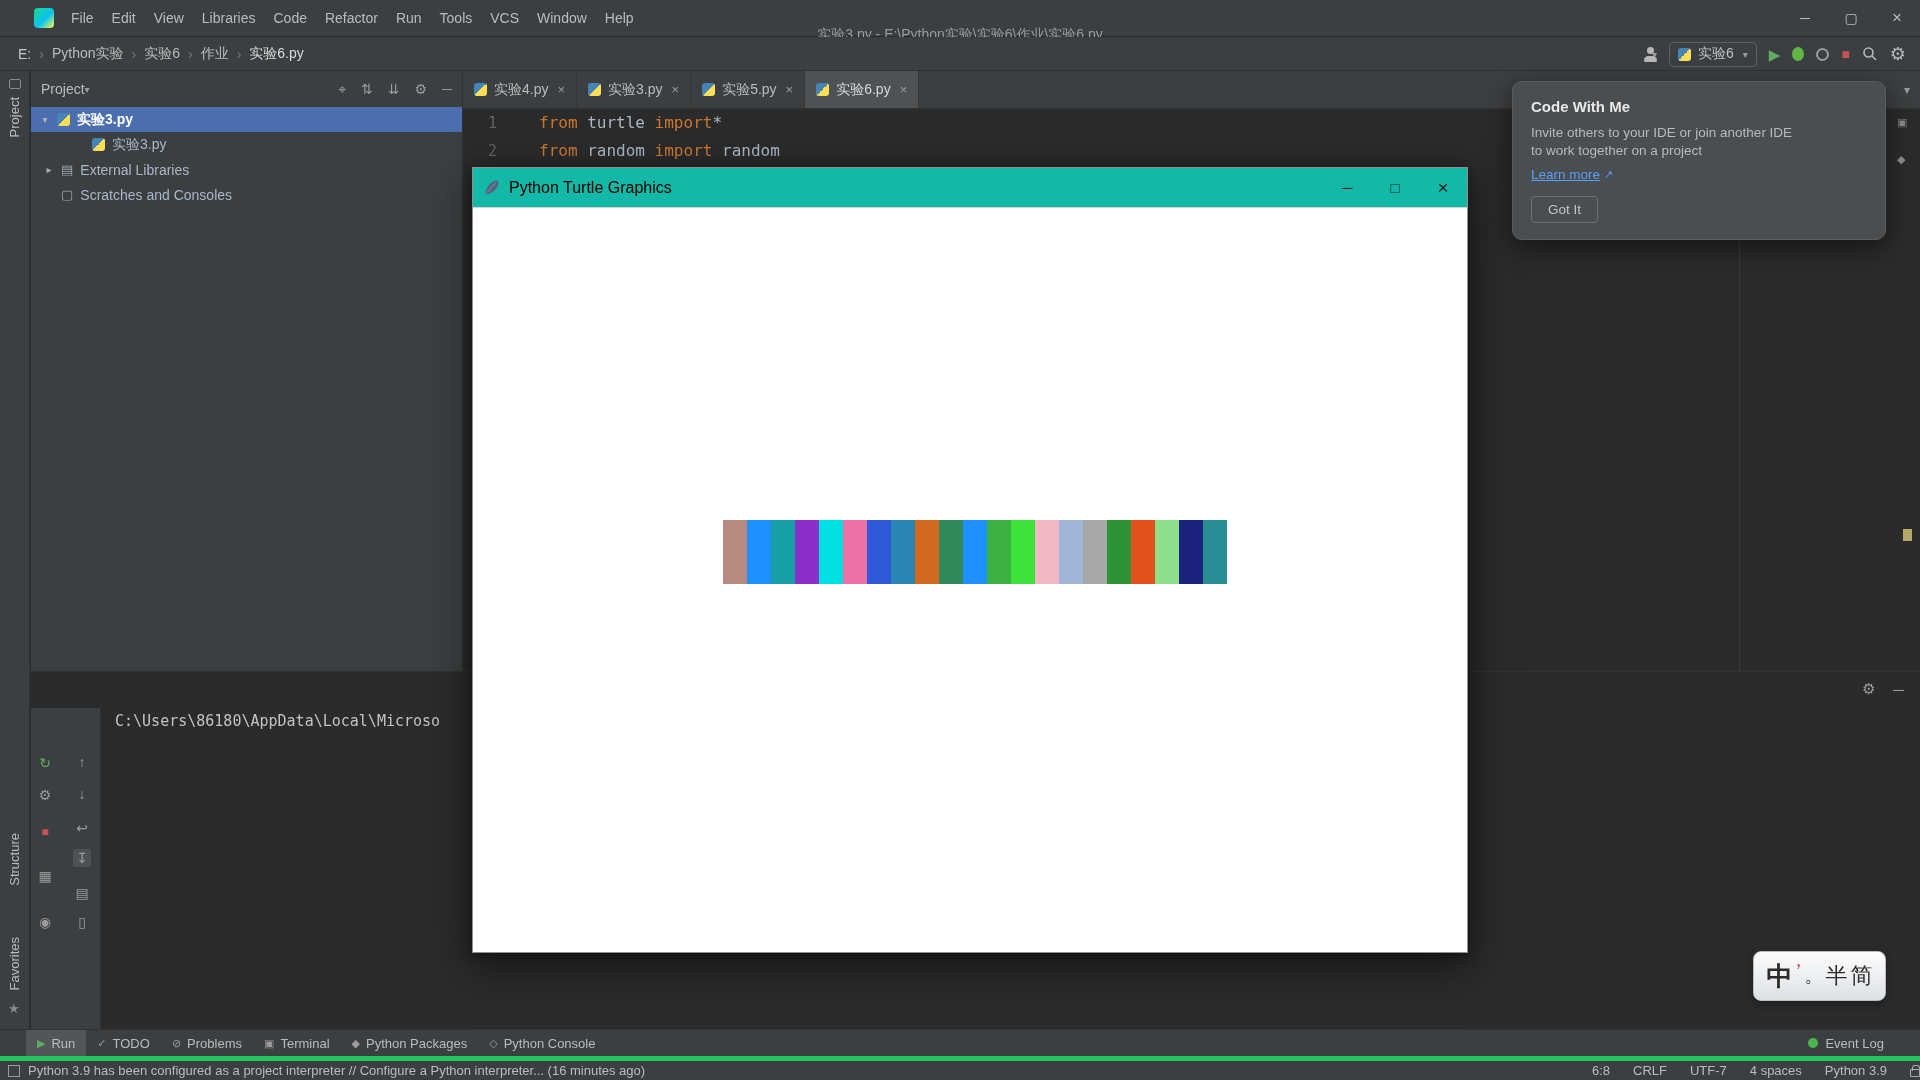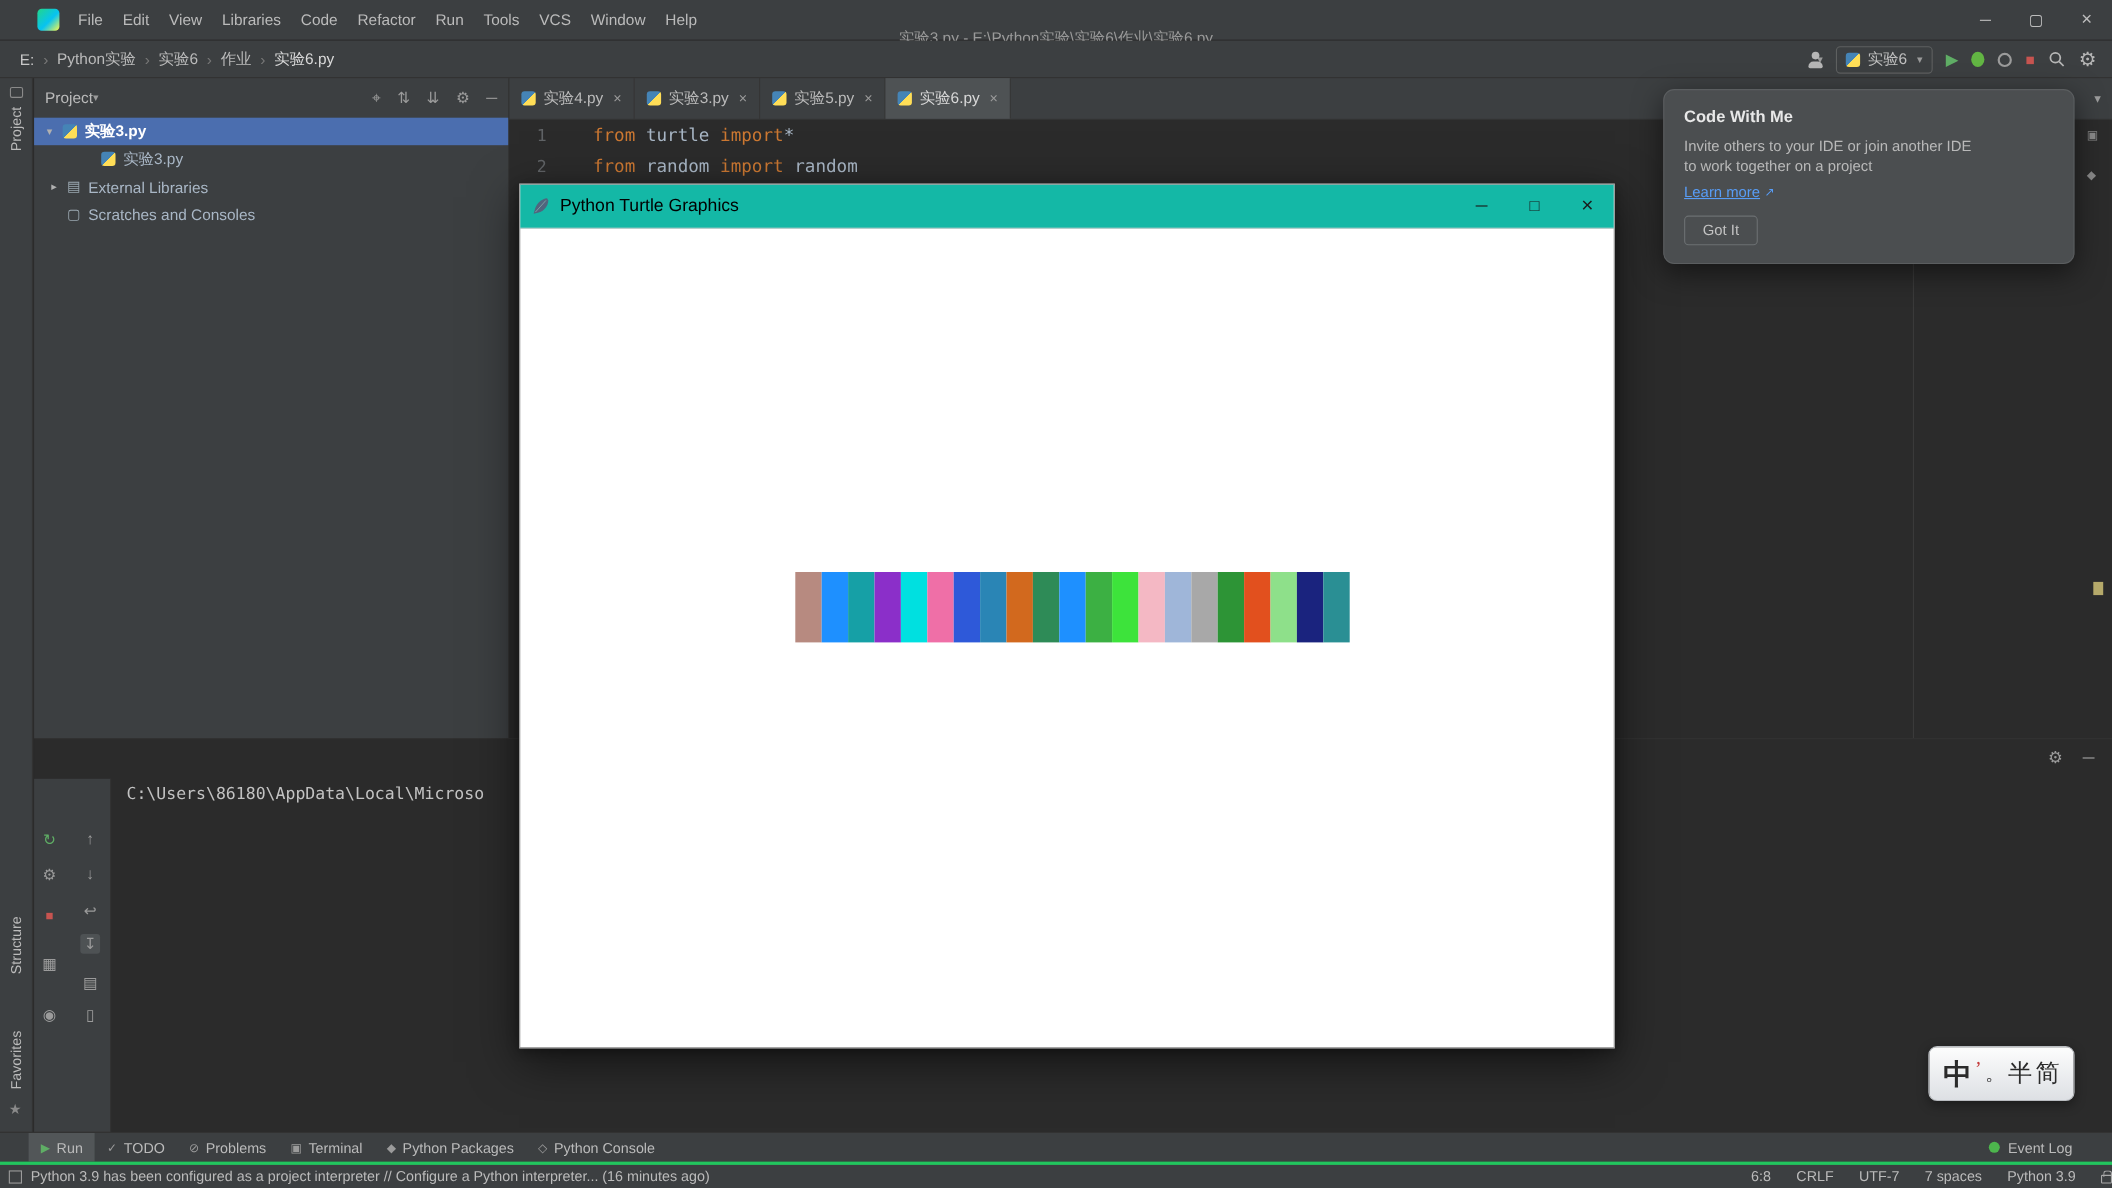--- a/index.html
+++ b/index.html
@@ -82,21 +82,21 @@
   
   .toolrow { position:absolute; left:0; top:1029px; width:1920px; height:27px; background:#3c3f41; border-top:1px solid #323232; display:flex; align-items:stretch; padding-left:26px; font-size:13px; color:#bbbbbb; }
   .tool-btn { display:flex; align-items:center; gap:6px; padding:0 11px; }
   .tool-btn.active { background:#525658; }
   .tool-ico { font-size:11px; color:#9b9b9b; }
   .tool-ico.green { color:#5fad65; }
   .toolrow-right { margin-left:auto; display:flex; align-items:center; gap:7px; padding-right:36px; }
   .dot { width:10px; height:10px; border-radius:50%; background:#4db54d; }
 
   
-  .statusbar { position:absolute; left:0; top:1056px; width:1920px; height:24px; background:#3c3f41; border-top:3px solid #22c55e; display:flex; align-items:center; font-size:13px; color:#bbbbbb; }
+  .statusbar { position:absolute; left:0; top:1056px; width:1920px; height:24px; background:#3c3f41; border-top:5px solid #22c55e; display:flex; align-items:center; font-size:13px; color:#bbbbbb; }
   .winico { width:12px; height:12px; border:1px solid #9b9b9b; margin:0 8px 0 8px; }
   .sb-right { margin-left:auto; display:flex; align-items:center; gap:23px; }
   .lock { width:10px; height:8px; border:1px solid #a9a9a9; border-radius:1px; position:relative; margin-top:4px; }
   .lock::before { content:""; position:absolute; top:-5px; left:1px; width:6px; height:5px; border:1px solid #a9a9a9; border-bottom:none; border-radius:3px 3px 0 0; }
 
   
   .turtle { position:absolute; left:472px; top:167px; width:996px; height:786px; background:#ffffff; border:1px solid #8f8f8f; box-shadow:0 12px 40px rgba(0,0,0,.55), 0 2px 10px rgba(0,0,0,.35); z-index:10; }
   .t-titlebar { height:40px; background:#14b8a6; border-bottom:1px solid #d2d2d2; display:flex; align-items:center; padding-left:10px; }
   .t-title { font-size:16px; color:#000000; margin-left:9px; }
   .t-btns { margin-left:auto; display:flex; }
@@ -328,21 +328,21 @@
     </div>
   </div>
 
   <div class="statusbar">
     <span class="winico"></span>
     <span>Python 3.9 has been configured as a project interpreter // Configure a Python interpreter... (16 minutes ago)</span>
     <div class="sb-right">
       <span>6:8</span>
       <span>CRLF</span>
       <span>UTF-7</span>
-      <span>7 spaces</span>
+      <span>4 spaces</span>
       <span>Python 3.9</span>
       <span class="lock"></span>
     </div>
   </div>
 
   <div class="turtle">
     <div class="t-titlebar">
       <svg width="17" height="17" viewBox="0 0 16 16">
           <path d="M13.5 1.2c-4.2.3-8.9 4.2-10.3 8.9L2 14.5l4.4-1.2c4.7-1.4 8.2-6.1 8.1-10.3z" fill="#50657e"></path>
           <path d="M3.5 13l9-10" stroke="#8aa" stroke-width="0.7"></path>

